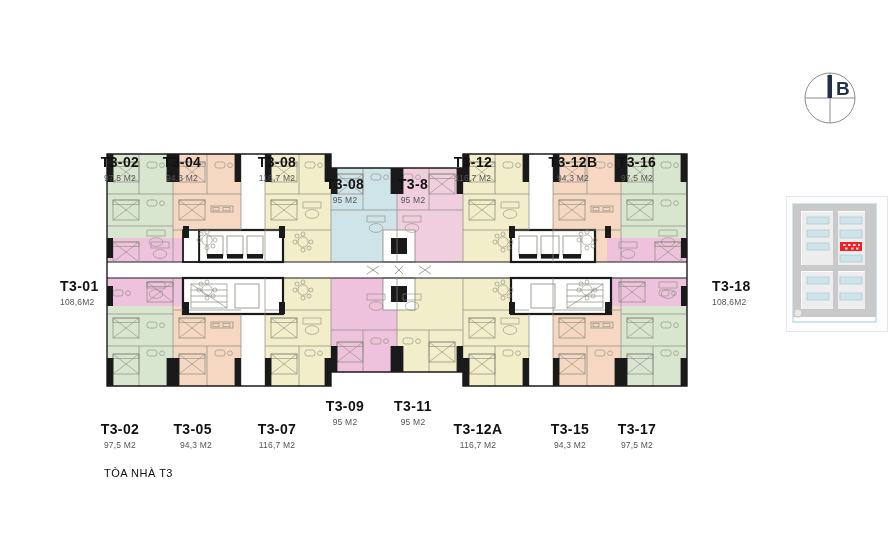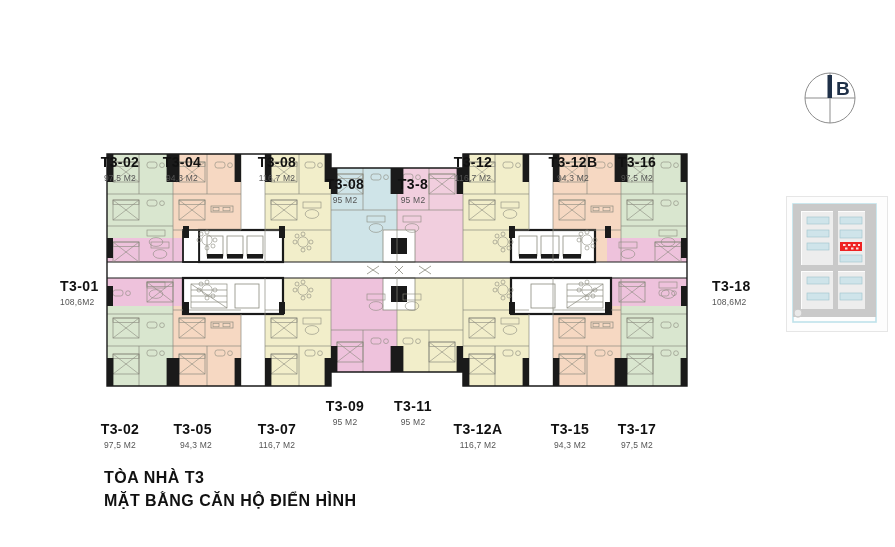--- a/index.html
+++ b/index.html
@@ -14,21 +14,21 @@
   .stage{position:absolute;left:0;top:0;width:895px;height:547px;}
 
   
   .unit-label{position:absolute;text-align:center;line-height:1.05;white-space:nowrap;}
   .unit-label .code{font-size:14px;font-weight:bold;letter-spacing:.4px;color:#111;margin-top:29px;}
   .unit-label .area{font-size:8.5px;color:#555;letter-spacing:.2px;margin-top:4px;}
   .unit-label.left-al{text-align:left;}
 
   
   .caption{position:absolute;left:104px;top:466px;}
-  .caption div{font-size:16px;font-weight:bold;letter-spacing:.5px;color:#111;line-height:1.45;}
+  .caption div{font-size:11px;font-weight:normal;letter-spacing:.5px;color:#111;line-height:1.45;}
 
   
   .compass{position:absolute;left:797px;top:62px;width:72px;height:72px;}
 
   
   .sitemap{position:absolute;left:786px;top:196px;width:100px;height:134px;
            background:#fdfdfd;border:1px solid #e6e6e6;}
 
   
   .plan{position:absolute;left:103px;top:150px;width:608px;height:240px;}
@@ -508,16 +508,15 @@
         <div class="area">108,6M2</div>
       </div>
       <div class="unit-label left-al" style="left: 712px; top: 250px;">
         <div class="code">T3-18</div>
         <div class="area">108,6M2</div>
       </div>
     </div>
 
   <div class="caption">
     <div>TÒA NHÀ T3</div>
-    <div>MẶT BẰNG CĂN HỘ ĐIỂN HÌNH</div>
   </div>
 
 </div>
 
 </body></html>

